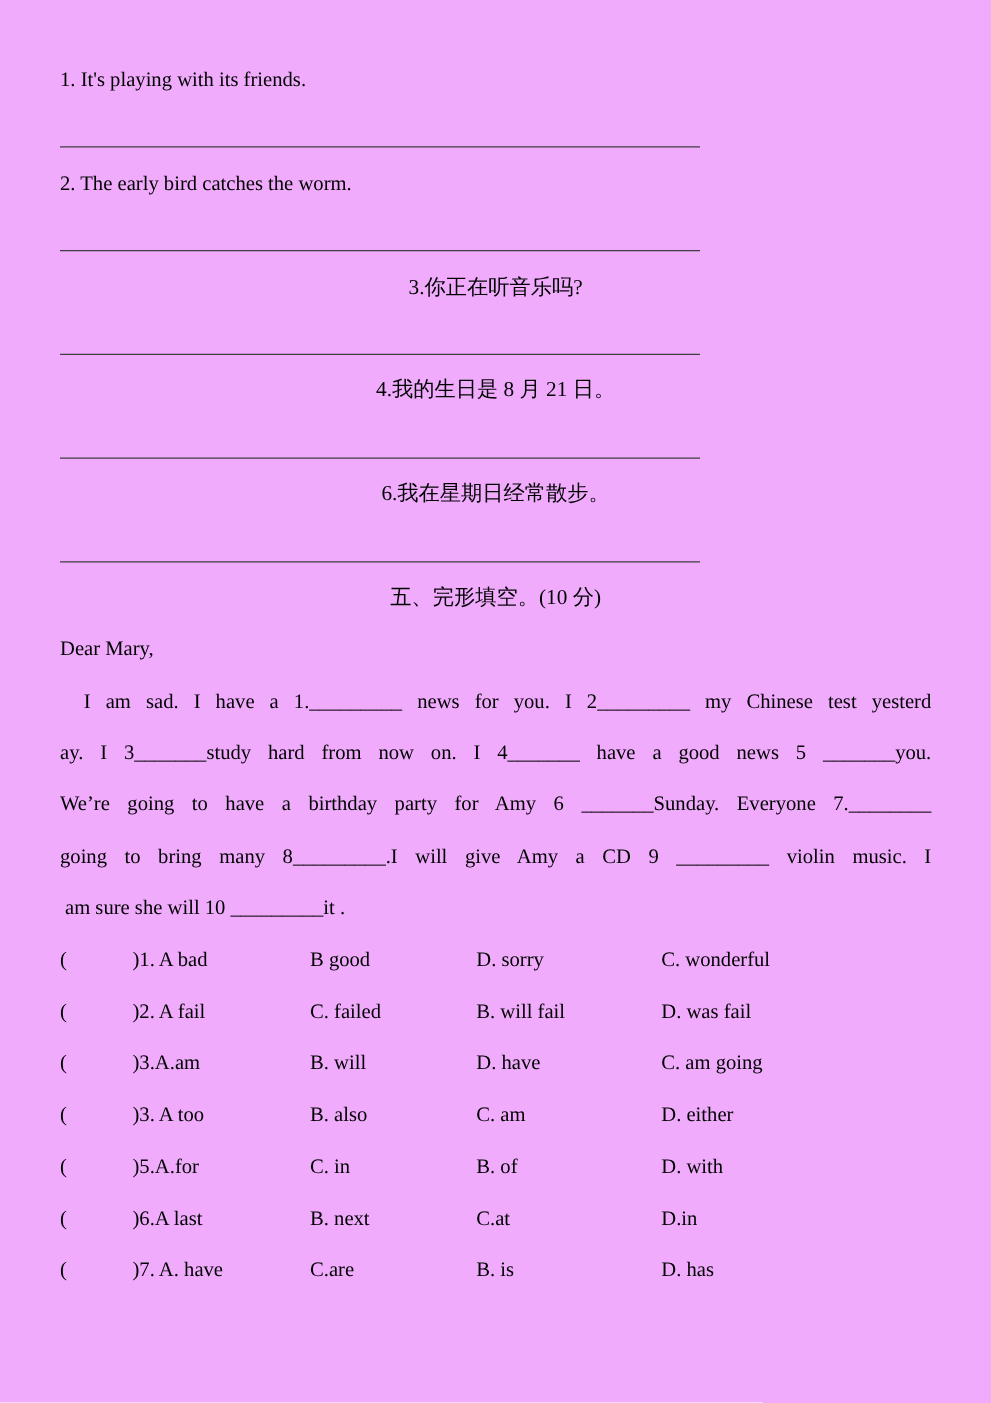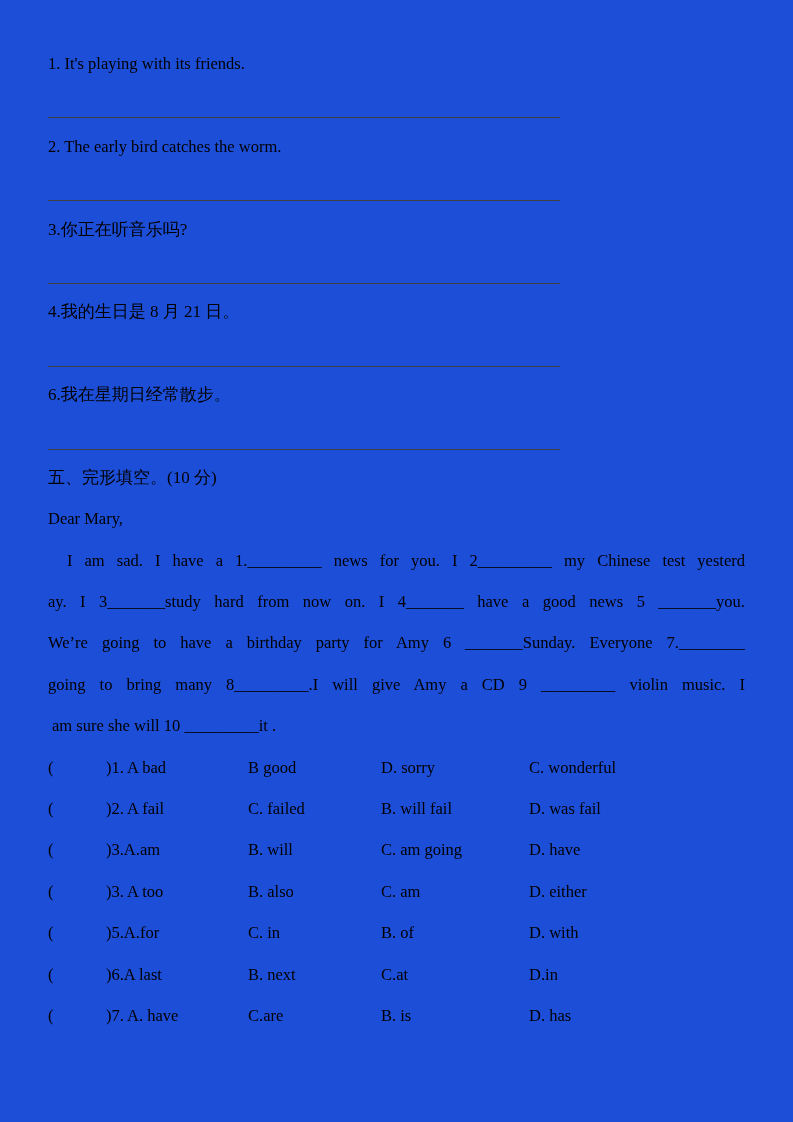--- a/index.html
+++ b/index.html
@@ -1,19 +1,19 @@
 <!DOCTYPE html>
 <html><head>
 <meta charset="utf-8">
 <style>
   html,body{margin:0;padding:0;background:#ffffff;}
   .page{
     position:relative;
     width:793px;height:1122px;
-    background:#1d4ed8;
+    background:#f0abfc;
     color:#000000;
     font-family:"Liberation Serif","DejaVu Serif",serif;
     font-size:16.5px;
     box-sizing:border-box;
     padding:43px 48px 0 48px;
     overflow:hidden;
   }
   .line{
     height:41.4px;
     line-height:41.4px;
@@ -30,21 +30,21 @@
   .blank{
     display:block;
     width:512px;height:33px;
     border-bottom:1.6px solid #3f3f3f;
   }
   .opt{
     display:grid;
     grid-template-columns:58px 142px 133px 148px auto;
   }
   .opt span{white-space:pre;}
-  .cjk{font-size:17px;}
+  .cjk{font-size:17px;text-align:center;}
 </style>
 </head>
 <body>
 
 <div class="page">
 
   <div class="line">1. It's playing with its friends.</div>
   <div class="line"><div class="blank"></div></div>
 
   <div class="line">2. The early bird catches the worm.</div>
@@ -82,22 +82,22 @@
     <span>)2. A fail</span>
     <span>C. failed</span>
     <span>B. will fail</span>
     <span>D. was fail</span>
   </div>
 
   <div class="line opt">
     <span>(</span>
     <span>)3.A.am</span>
     <span>B. will</span>
+    <span>D. have</span>
     <span>C. am going</span>
-    <span>D. have</span>
   </div>
 
   <div class="line opt">
     <span>(</span>
     <span>)3. A too</span>
     <span>B. also</span>
     <span>C. am</span>
     <span>D. either</span>
   </div>
 

